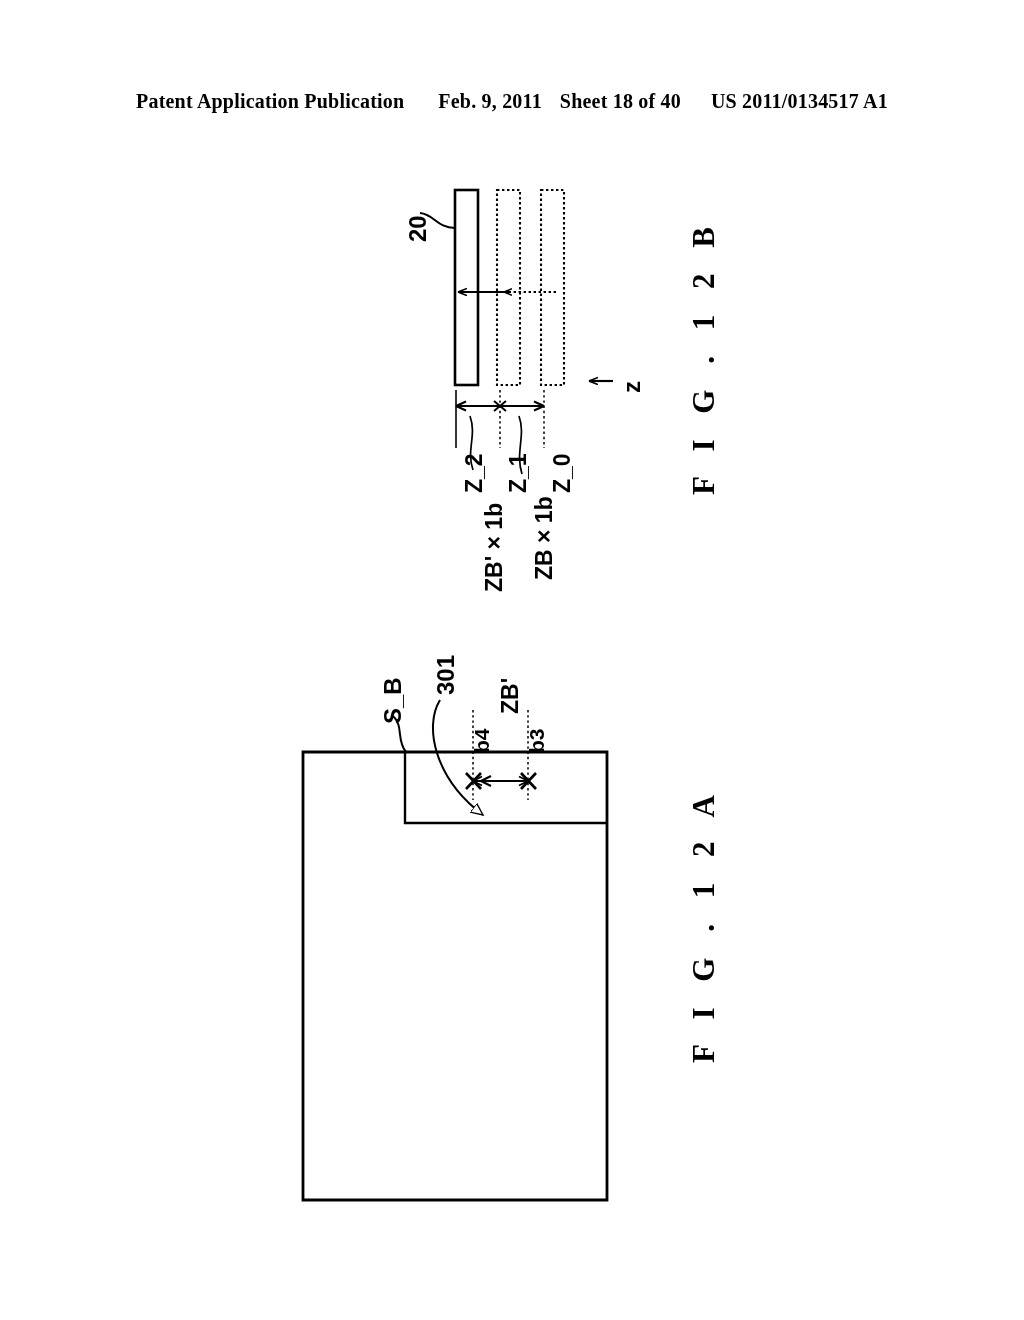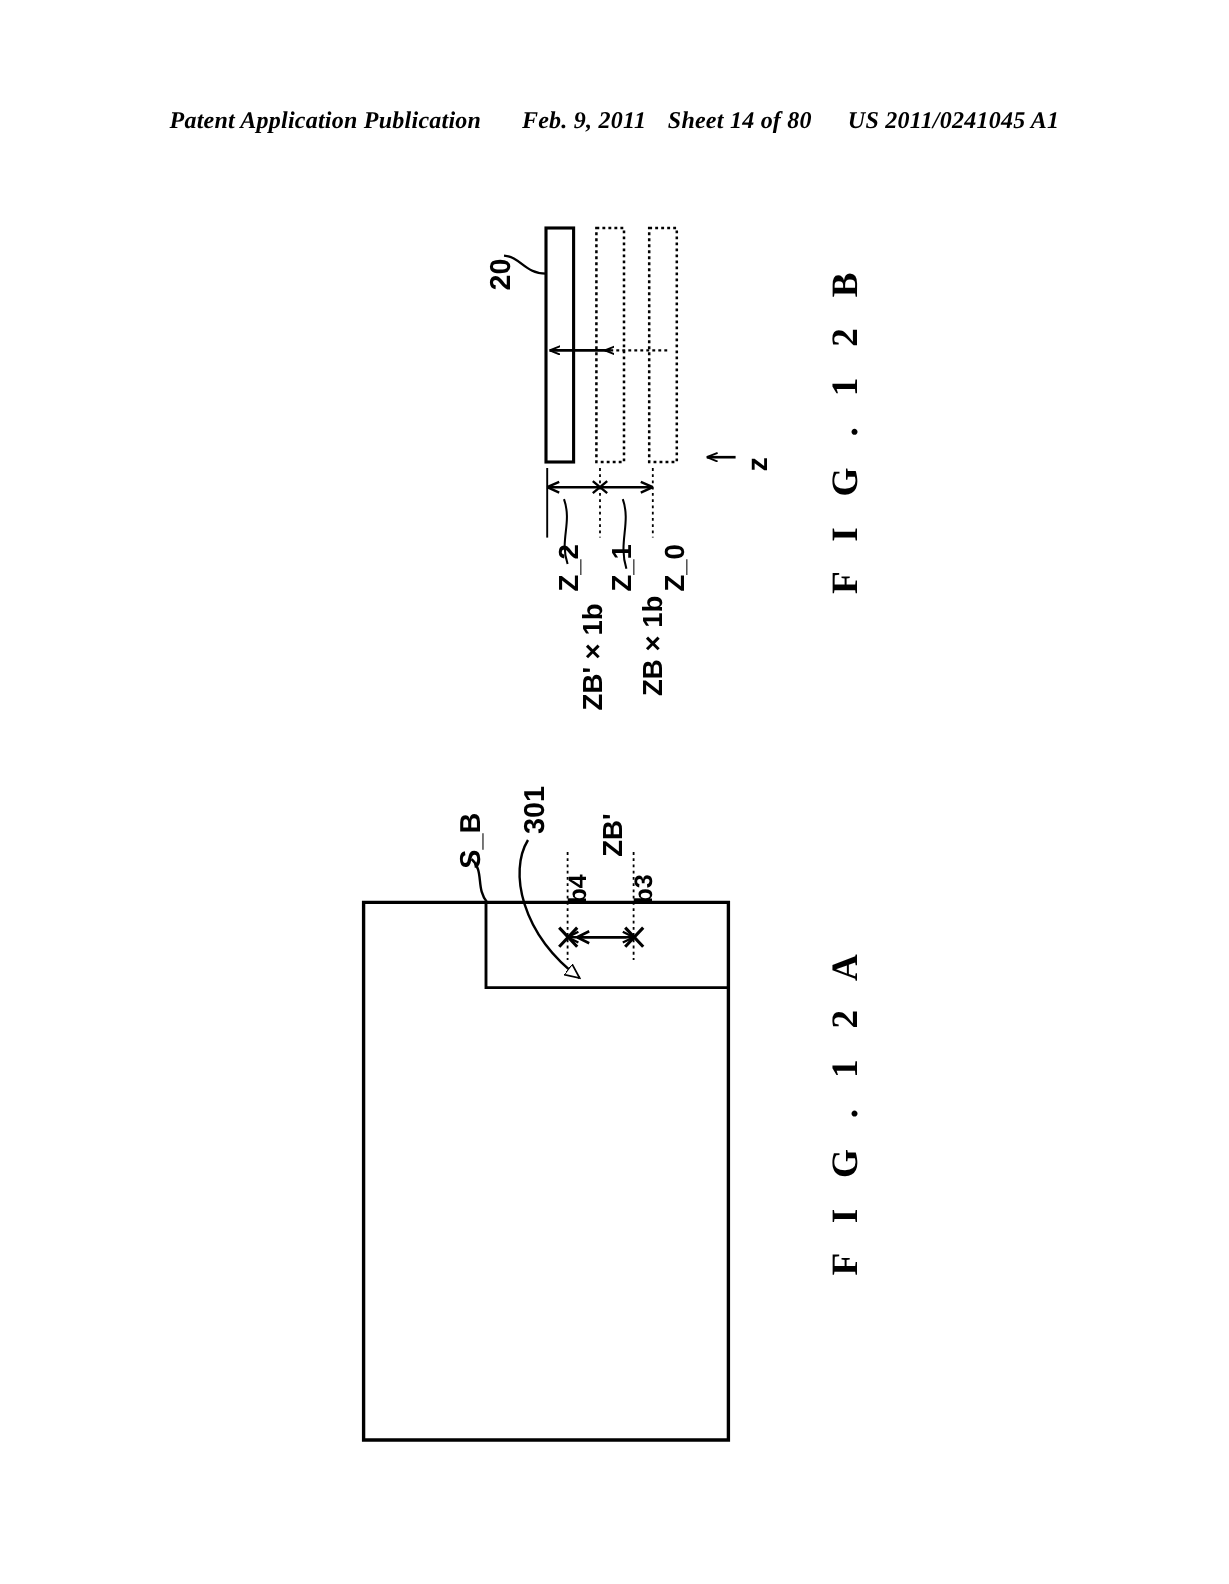--- a/index.html
+++ b/index.html
@@ -25,21 +25,21 @@
     height: 30px;
     display: flex;
     align-items: center;
     justify-content: center;
     white-space: nowrap;
     font-family: "Liberation Serif", serif;
     font-weight: bold;
     font-size: 20px;
     letter-spacing: 0.2px;
   }
-  #patent-header .hdr-seg { display: inline-block; font-style: italic; }
+  #patent-header .hdr-seg { display: inline-block; }
   .hdr-gap-lg { display: inline-block; width: 34px; }
   .hdr-gap-md { display: inline-block; width: 18px; }
   .hdr-gap-xl { display: inline-block; width: 30px; }
 
   
   #drawing-sheet {
     position: absolute;
     top: 0;
     left: 0;
     width: 1024px;
@@ -85,23 +85,23 @@
   }
 </style>
 </head>
 <body>
 
 <div id="patent-header">
   <span class="hdr-seg">Patent Application Publication</span>
   <span class="hdr-gap-lg"></span>
   <span class="hdr-seg">Feb. 9, 2011</span>
   <span class="hdr-gap-md"></span>
-  <span class="hdr-seg">Sheet 14 of 80</span>
+  <span class="hdr-seg">Sheet 18 of 40</span>
   <span class="hdr-gap-xl"></span>
-  <span class="hdr-seg">US 2011/0241045 A1</span>
+  <span class="hdr-seg">US 2011/0134517 A1</span>
 </div>
 
 <div id="drawing-sheet">
   <svg width="1024" height="1320" viewBox="0 0 1024 1320" xmlns="http://www.w3.org/2000/svg">
 
     <defs>
       <marker id="arrHead" markerWidth="10" markerHeight="10" refX="9" refY="4" orient="auto" markerUnits="userSpaceOnUse">
         <path d="M9,4 L0,0.4 M9,4 L0,7.6" stroke="#000" stroke-width="1.6" fill="none"></path>
       </marker>
       <marker id="arrHeadS" markerWidth="9" markerHeight="9" refX="8" refY="3.6" orient="auto" markerUnits="userSpaceOnUse">

